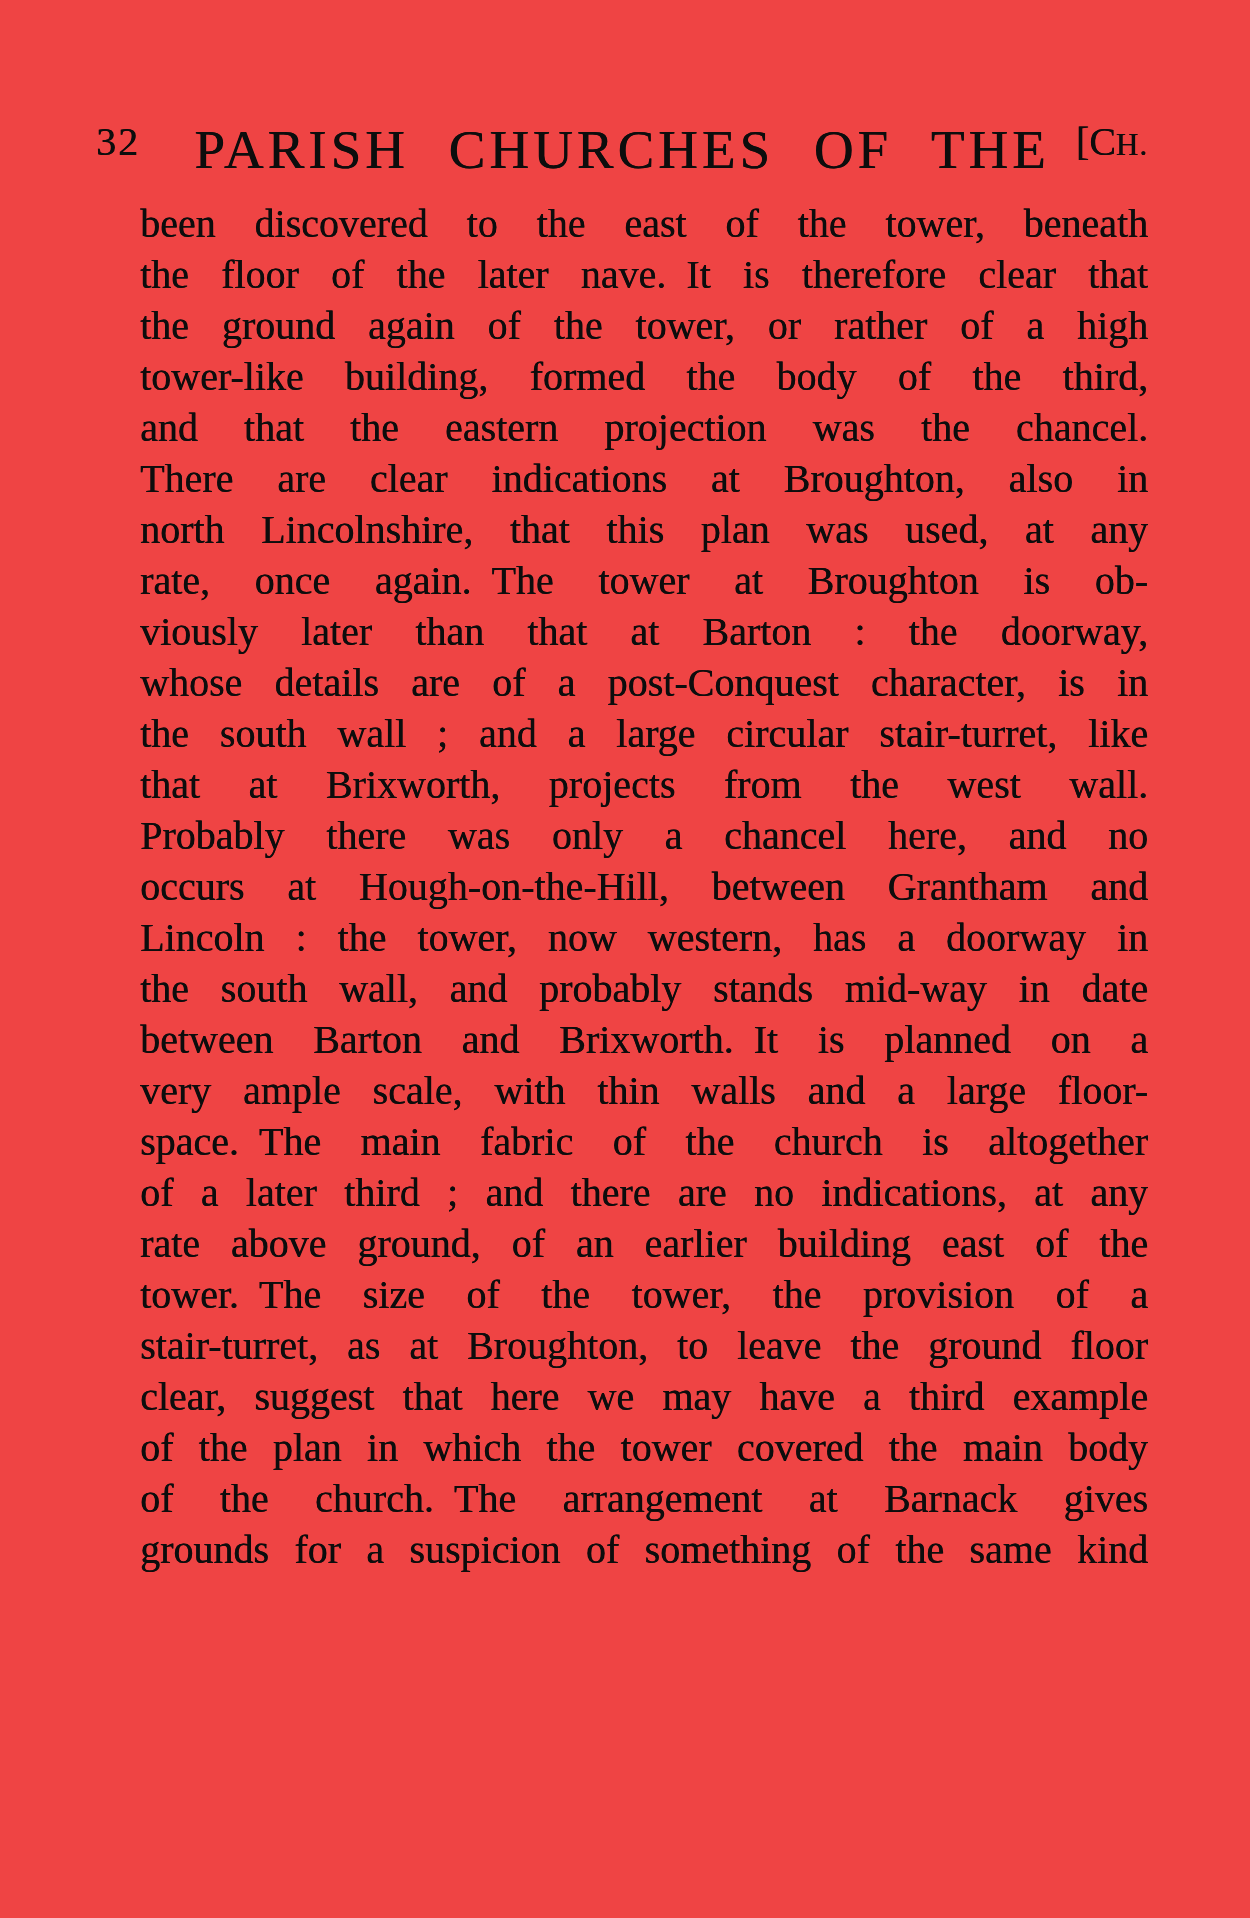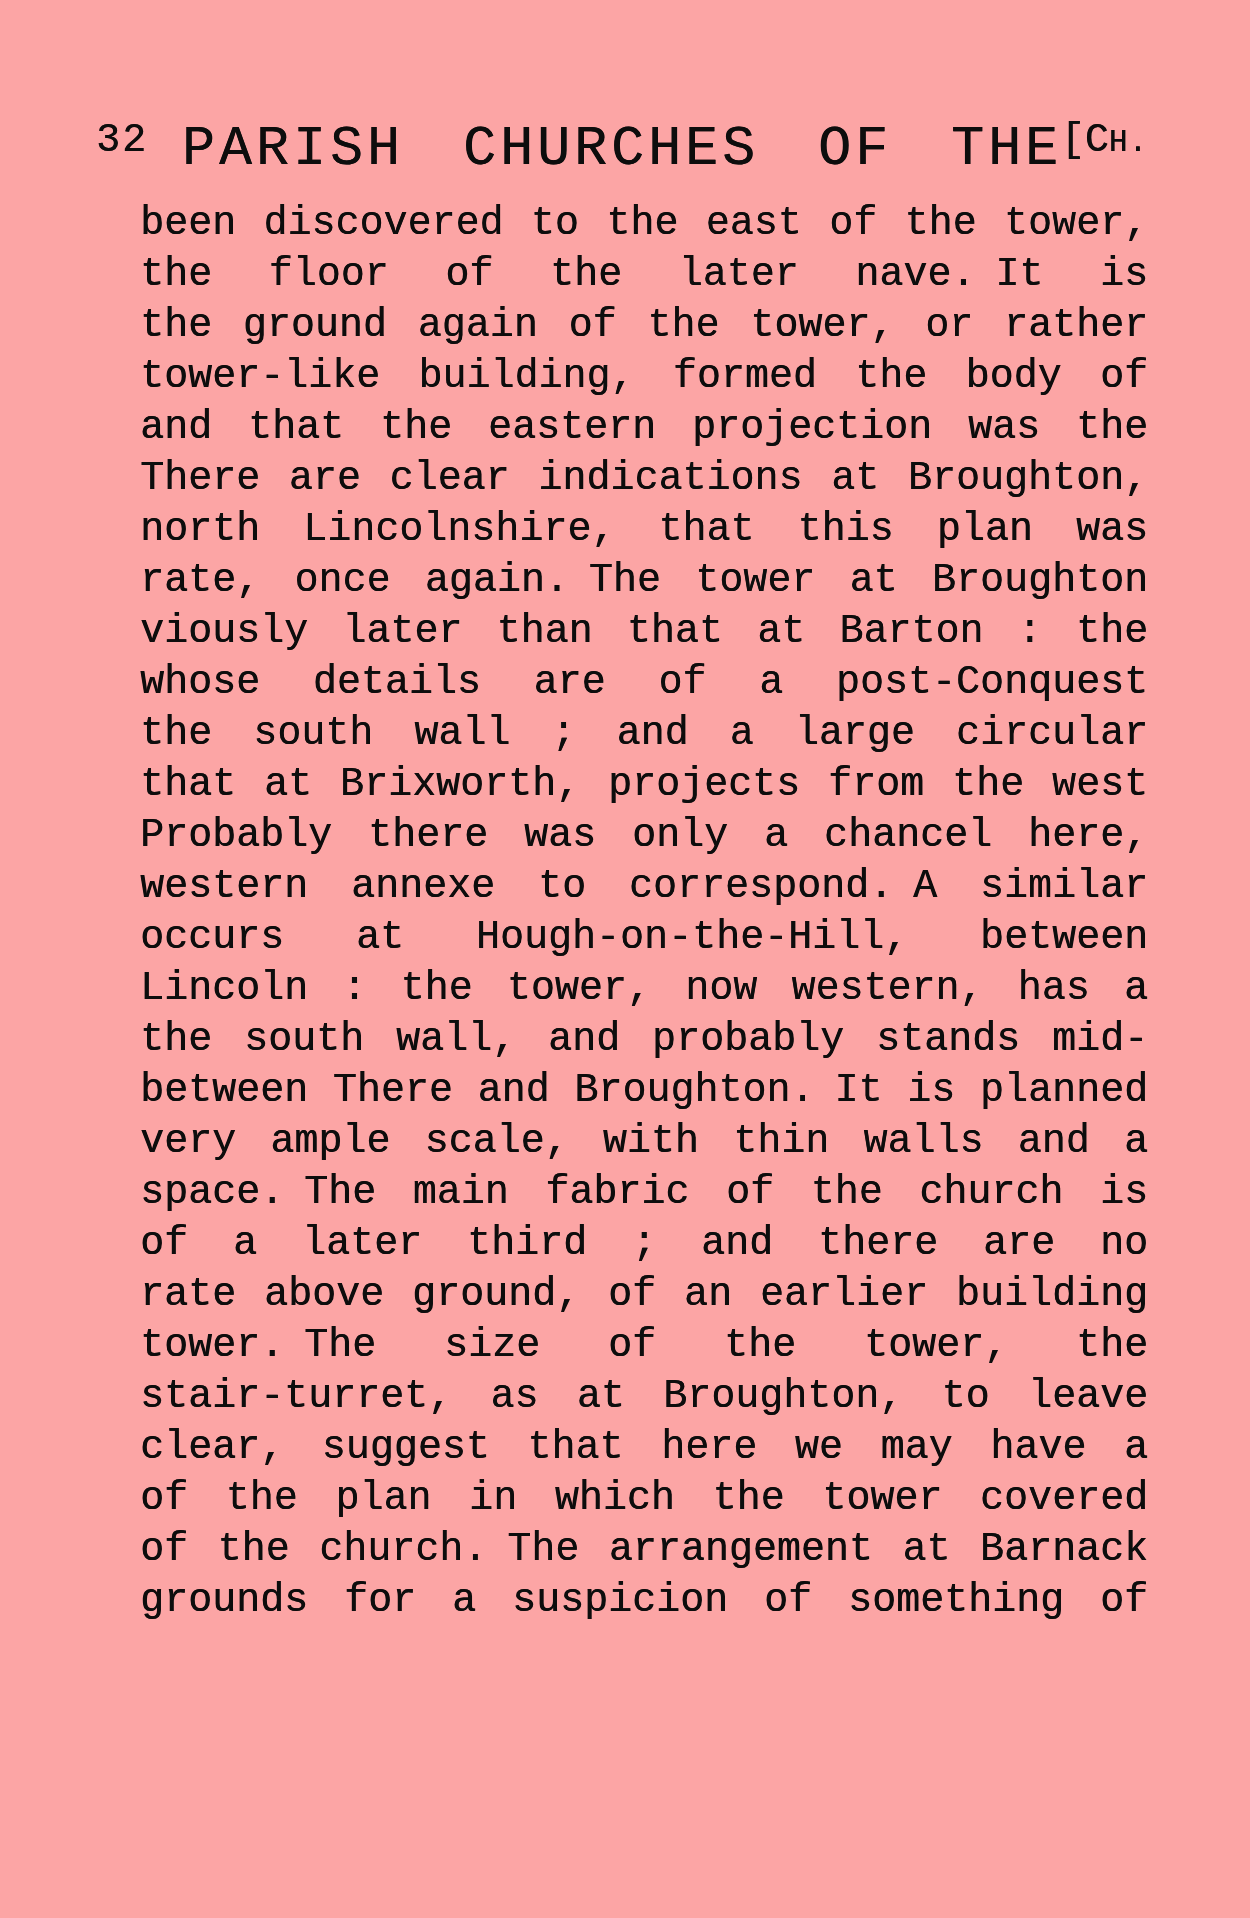--- a/index.html
+++ b/index.html
@@ -2,23 +2,23 @@
 <html><head>
 <meta charset="utf-8">
 <style>
   * { margin: 0; padding: 0; box-sizing: border-box; }
   html, body { background: #ffffff; }
 
   .page {
     position: relative;
     width: 1250px;
     height: 1918px;
-    background: #fca5a5;
+    background: #ef4444;
     color: #0d0d0d;
-    font-family: Liberation Mono, monospace;
+    font-family: Liberation Serif, serif;
     text-shadow: 0.4px 0 0 currentColor; 
     overflow: hidden;
     padding-left: 12px;
   }
 
   .page-header {
     position: absolute;
     left: 96px;
     top: 118px;
     width: 1052px;
@@ -93,25 +93,24 @@
       <div class="text-line">tower-like building, formed the body of the third,</div>
       <div class="text-line">and that the eastern projection was the chancel.</div>
       <div class="text-line">There are clear indications at Broughton, also in</div>
       <div class="text-line">north Lincolnshire, that this plan was used, at any</div>
       <div class="text-line">rate, once again. The tower at Broughton is ob-</div>
       <div class="text-line">viously later than that at Barton : the doorway,</div>
       <div class="text-line">whose details are of a post-Conquest character, is in</div>
       <div class="text-line">the south wall ; and a large circular stair-turret, like</div>
       <div class="text-line">that at Brixworth, projects from the west wall.</div>
       <div class="text-line">Probably there was only a chancel here, and no</div>
-      <div class="text-line">western annexe to correspond. A similar stair-turret</div>
       <div class="text-line">occurs at Hough-on-the-Hill, between Grantham and</div>
       <div class="text-line">Lincoln : the tower, now western, has a doorway in</div>
       <div class="text-line">the south wall, and probably stands mid-way in date</div>
-      <div class="text-line">between There and Broughton. It is planned on a</div>
+      <div class="text-line">between Barton and Brixworth. It is planned on a</div>
       <div class="text-line">very ample scale, with thin walls and a large floor-</div>
       <div class="text-line">space. The main fabric of the church is altogether</div>
       <div class="text-line">of a later third ; and there are no indications, at any</div>
       <div class="text-line">rate above ground, of an earlier building east of the</div>
       <div class="text-line">tower. The size of the tower, the provision of a</div>
       <div class="text-line">stair-turret, as at Broughton, to leave the ground floor</div>
       <div class="text-line">clear, suggest that here we may have a third example</div>
       <div class="text-line">of the plan in which the tower covered the main body</div>
       <div class="text-line">of the church. The arrangement at Barnack gives</div>
       <div class="text-line">grounds for a suspicion of something of the same kind</div>

